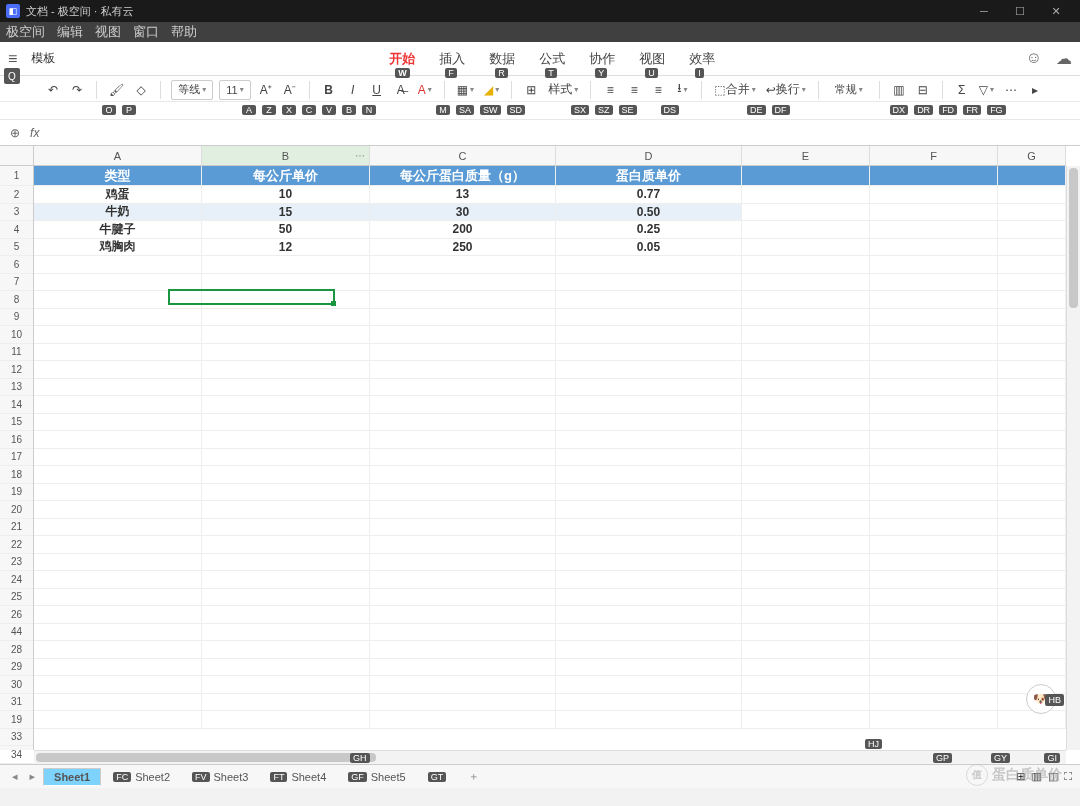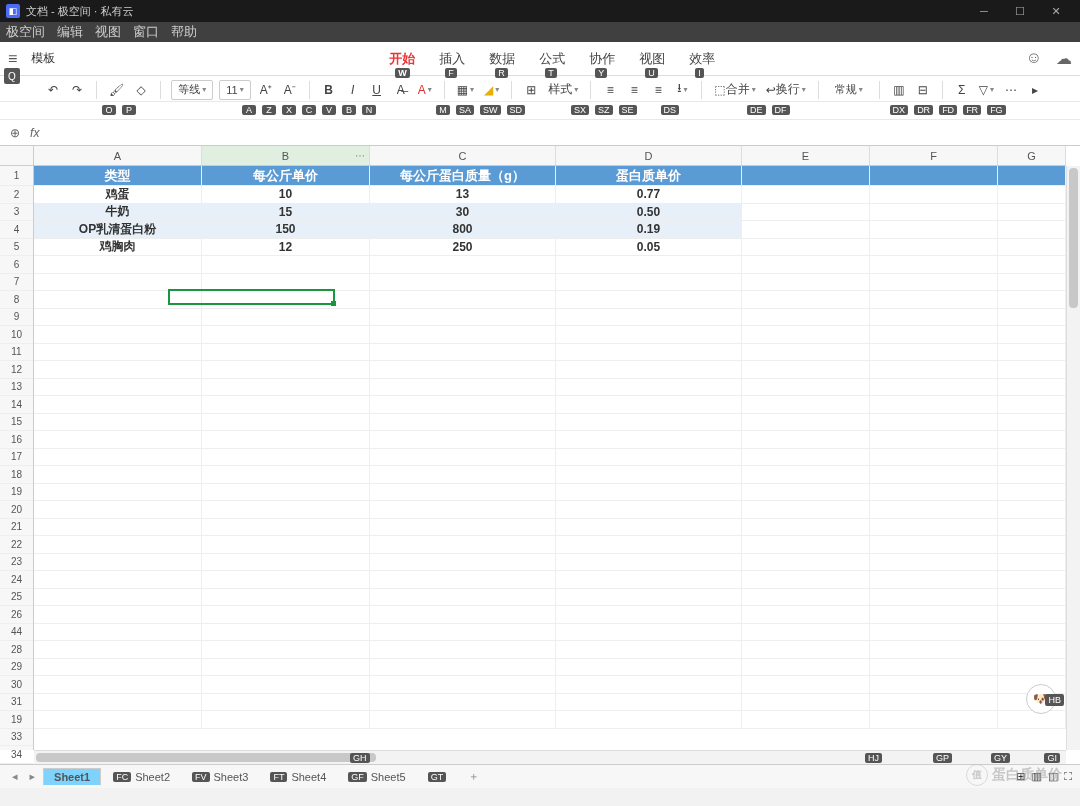--- a/index.html
+++ b/index.html
@@ -285,25 +285,25 @@
       </div>
       <div class="row alt">
         <div class="cell data bold colA" style="width: 168px;">牛奶</div>
         <div class="cell data bold" style="width: 168px;">15</div>
         <div class="cell data bold" style="width: 186px;">30</div>
         <div class="cell data bold" style="width: 186px;">0.50</div>
         <div class="cell " style="width: 128px;"></div>
         <div class="cell " style="width: 128px;"></div>
         <div class="cell " style="width: 68px;"></div>
       </div>
-      <div class="row alt">
-        <div class="cell data bold colA" style="width: 168px;">OP乳清蛋白粉</div>
-        <div class="cell data bold" style="width: 168px;">150</div>
-        <div class="cell data bold" style="width: 186px;">800</div>
-        <div class="cell data bold" style="width: 186px;">0.19</div>
+      <div class="row">
+        <div class="cell data bold colA" style="width: 168px;">牛腱子</div>
+        <div class="cell data bold" style="width: 168px;">50</div>
+        <div class="cell data bold" style="width: 186px;">200</div>
+        <div class="cell data bold" style="width: 186px;">0.25</div>
         <div class="cell " style="width: 128px;"></div>
         <div class="cell " style="width: 128px;"></div>
         <div class="cell " style="width: 68px;"></div>
       </div>
       <div class="row">
         <div class="cell data bold colA" style="width: 168px;">鸡胸肉</div>
         <div class="cell data bold" style="width: 168px;">12</div>
         <div class="cell data bold" style="width: 186px;">250</div>
         <div class="cell data bold" style="width: 186px;">0.05</div>
         <div class="cell " style="width: 128px;"></div>
@@ -557,21 +557,21 @@
   <div class="selcell" id="selcell" style="left: 168px; top: 142.5px; width: 167px; height: 16.5px;">
       <div class="handle"></div>
     </div>
   <div class="vscroll">
       <div class="vthumb"></div>
     </div>
   <div class="hscroll">
       <div class="hthumb"></div>
     </div>
   <div class="ghfloat" style="left:350px; bottom:1px;">GH</div>
-  <div class="ghfloat" style="right:198px; bottom:1px;">HJ</div>
+  <div class="ghfloat" style="right:198px; bottom:15px;">HJ</div>
   <div class="ghfloat" style="right:128px; bottom:1px;">GP</div>
   <div class="ghfloat" style="right:70px; bottom:1px;">GY</div>
   <div class="ghfloat" style="right:20px; bottom:1px;">GI</div>
 </div>
 
 <div class="floaticon">🐶</div>
 <div class="floatlbl">HB</div>
 
 <div class="sheetbar">
   <span class="nav">◂</span>

